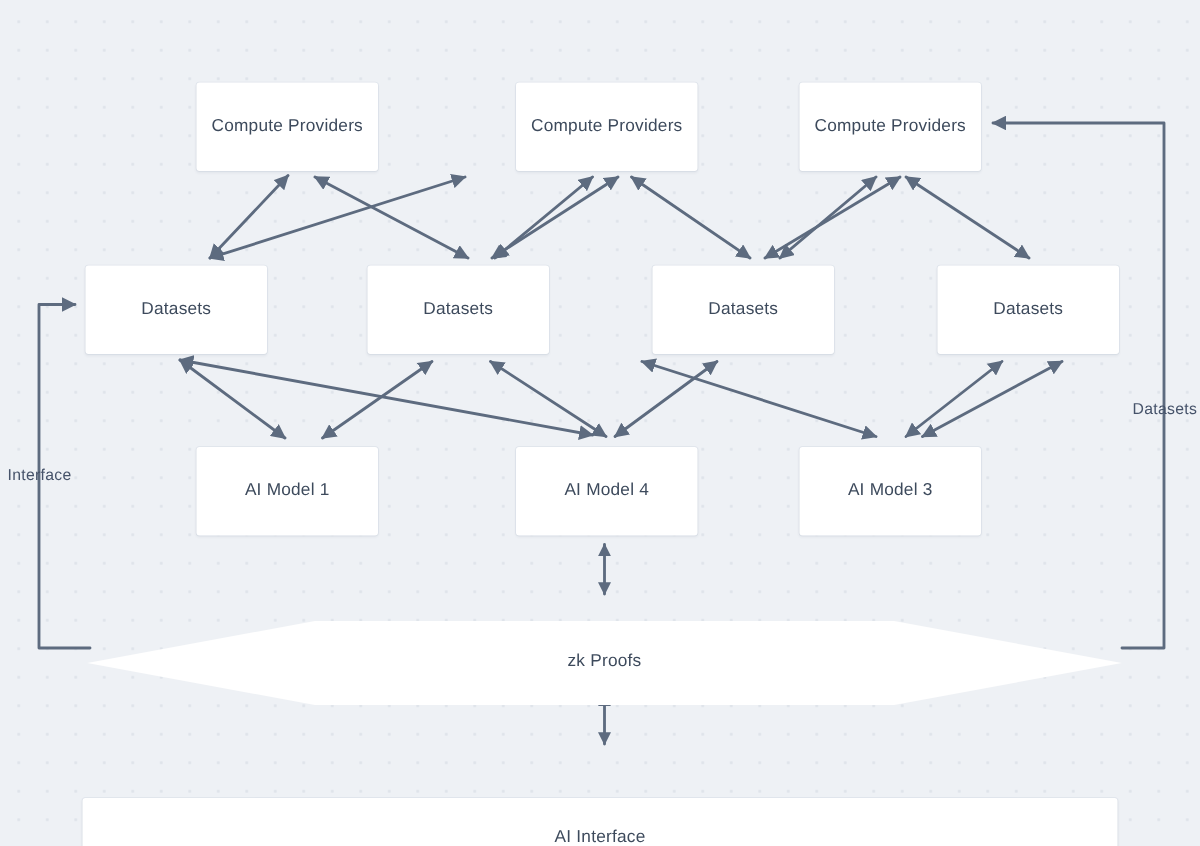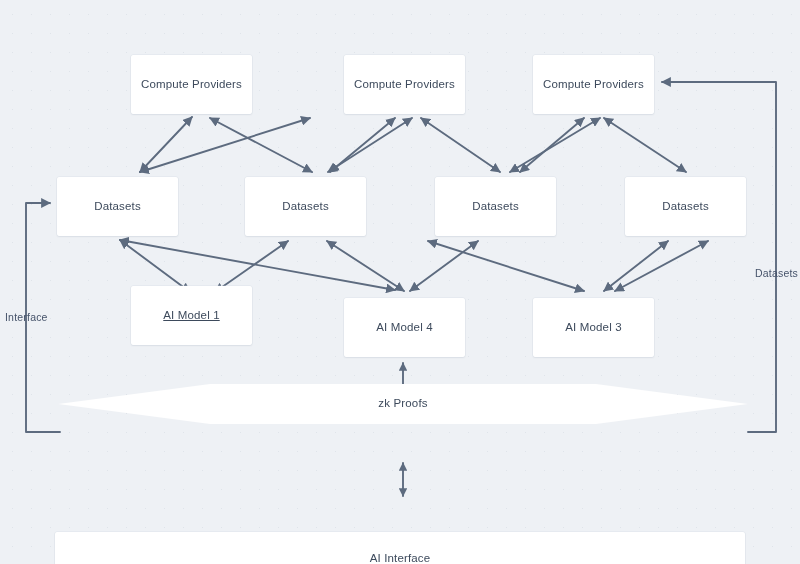--- a/index.html
+++ b/index.html
@@ -138,31 +138,31 @@
   <div class="node" style="left:245px; top:177px; width:121px; height:59px;">
     <span class="node-label">Datasets</span>
   </div>
   <div class="node" style="left:435px; top:177px; width:121px; height:59px;">
     <span class="node-label">Datasets</span>
   </div>
   <div class="node" style="left:625px; top:177px; width:121px; height:59px;">
     <span class="node-label">Datasets</span>
   </div>
 
-  <div class="node" style="left:131px; top:286px; width:121px; height:59px;text-decoration:underline;">
+  <div class="node" style="left:131px; top:298px; width:121px; height:59px;">
     <span class="node-label">AI Model 1</span>
   </div>
   <div class="node" style="left:344px; top:298px; width:121px; height:59px;">
     <span class="node-label">AI Model 4</span>
   </div>
   <div class="node" style="left:533px; top:298px; width:121px; height:59px;">
     <span class="node-label">AI Model 3</span>
   </div>
 
-  <div class="hex-node" style="left:58px; top:384px; width:690px; height:40px;">
+  <div class="hex-node" style="left:58px; top:414px; width:690px; height:56px;">
     <span class="node-label">zk Proofs</span>
   </div>
 
   <div class="node" style="left:55px; top:500px; width:690px; height:54px;margin-top:32px;">
     <span class="node-label">AI Interface</span>
   </div>
 
   <div class="edge-label" style="left:5px; top:311px;">Interface</div>
   <div class="edge-label" style="left:755px; top:267px;">Datasets</div>
 

